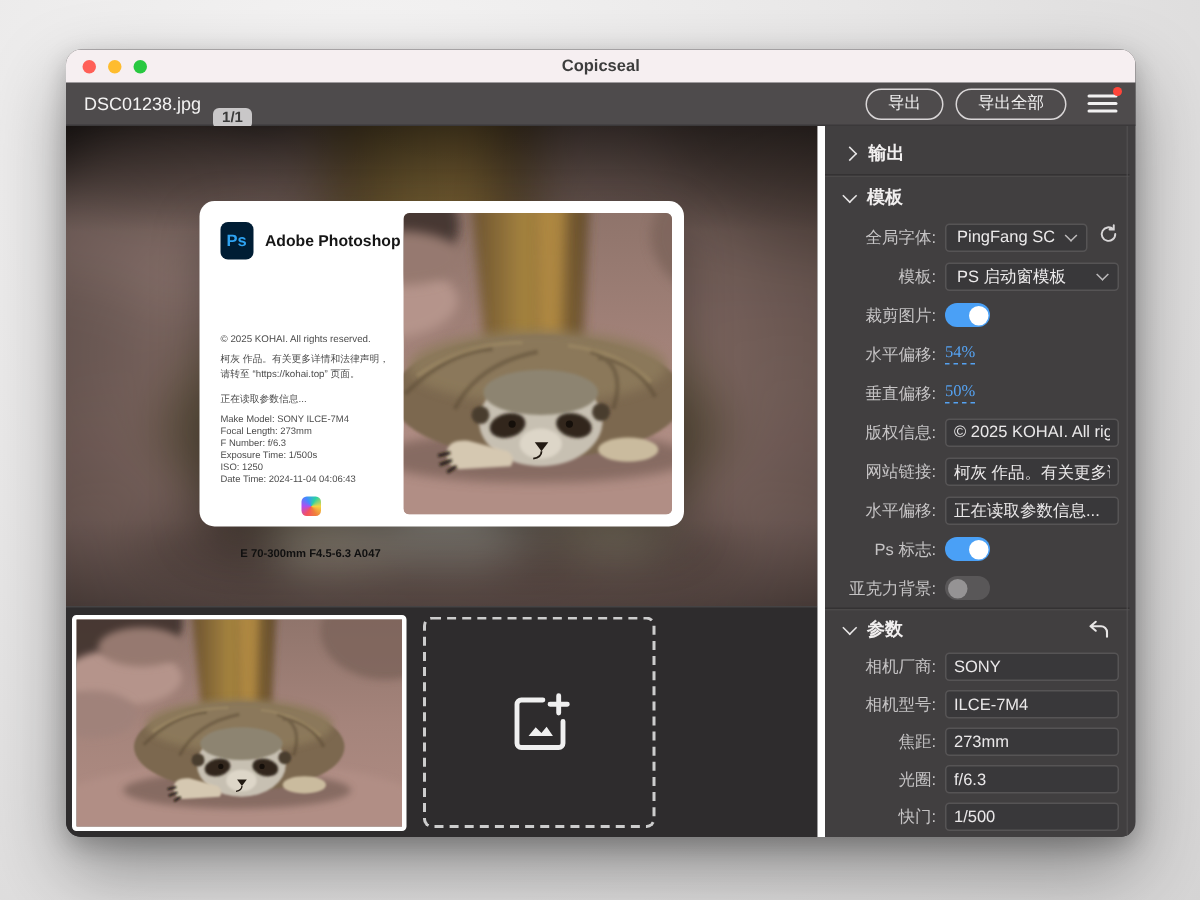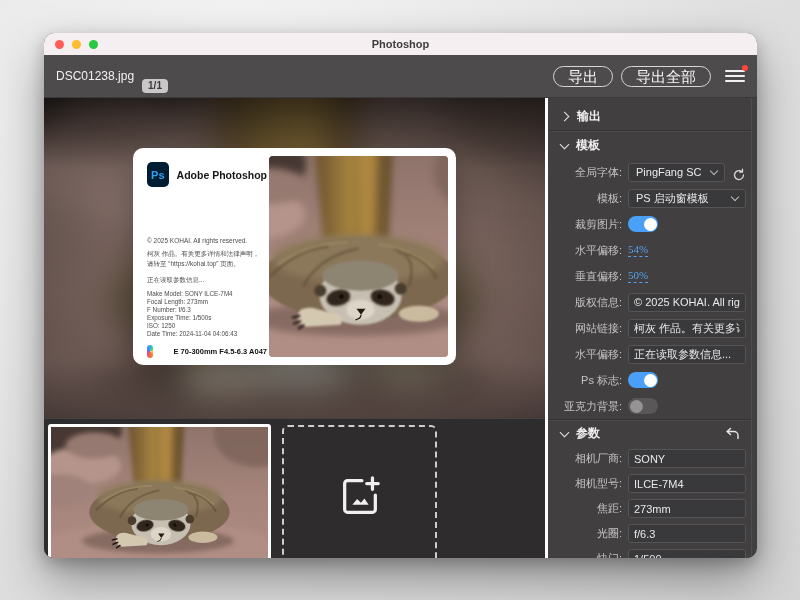--- a/index.html
+++ b/index.html
@@ -13,25 +13,25 @@
     border-radius:10px;overflow:hidden;background:#413f40;
     box-shadow:0 22px 50px rgba(0,0,0,.38),0 6px 16px rgba(0,0,0,.22);
   }
   
   .titlebar{height:22px;background:#f6eff1;display:flex;align-items:center;position:relative;}
   .lights{display:flex;gap:8px;margin-left:11px;}
   .light{width:9px;height:9px;border-radius:50%;}
   .light.red{background:#ff5f57;}  .light.yellow{background:#febc2e;}  .light.green{background:#28c840;}
   .win-title{position:absolute;left:0;right:0;text-align:center;font-size:11px;font-weight:700;color:#3d3d3d;}
   
-  .toolbar{height:43px;background:#4e4b4c;display:flex;align-items:center;padding:0 12px;gap:8px;border-bottom:1px solid #3b393a;box-sizing:border-box;}
+  .toolbar{height:29px;background:#4e4b4c;display:flex;align-items:center;padding:0 12px;gap:8px;border-bottom:1px solid #3b393a;box-sizing:border-box;}
   .filename{color:#f3f2f2;font-size:12px;}
   .page-badge{background:#c9c7c8;color:#3a3a3a;font-size:10px;font-weight:700;border-radius:4px;padding:1px 6px;line-height:12px;margin-top:20px;}
   .tb-spacer{flex:1;}
-  .pill-btn{border:1px solid #d9d6d7;border-radius:999px;background:transparent;color:#f5f4f4;font-size:15px;padding:3px 14px;font-family:inherit;line-height:13px;}
+  .pill-btn{border:1px solid #d9d6d7;border-radius:999px;background:transparent;color:#f5f4f4;font-size:11px;padding:3px 14px;font-family:inherit;line-height:13px;}
   .menu-btn{position:relative;width:20px;height:18px;margin-left:6px;display:flex;flex-direction:column;justify-content:center;gap:3px;}
   .menu-bar{height:2px;background:#f2f1f1;border-radius:1px;}
   .menu-dot{position:absolute;top:-2px;right:-3px;width:6px;height:6px;border-radius:50%;background:#ff453a;}
   
   .content{display:flex;height:474px;}
   .left-col{width:501px;display:flex;flex-direction:column;}
   
   .preview{height:320px;position:relative;overflow:hidden;background:#39302d;}
   .backdrop{position:absolute;inset:-34px;filter:blur(16px) brightness(.82) saturate(.9);}
   .backdrop svg{width:100%;height:100%;}
@@ -43,44 +43,44 @@
     box-shadow:0 12px 32px rgba(0,0,0,.32);display:flex;padding:8px;box-sizing:border-box;
   }
   .card-left{width:128px;padding:6px 2px 0 6px;box-sizing:border-box;}
   .ps-row{display:flex;align-items:center;gap:8px;}
   .ps-logo{width:25px;height:25px;background:#001d34;border-radius:5px;color:#2ea3f2;font-size:11px;font-weight:700;display:flex;align-items:center;justify-content:center;}
   .app-title{font-size:10.5px;font-weight:700;color:#161616;white-space:nowrap;}
   .card-copy{margin-top:50px;font-size:6.5px;color:#4c4c4c;}
   .card-desc{margin-top:5px;font-size:6.5px;line-height:1.55;color:#4c4c4c;}
   .card-loading{margin-top:7px;font-size:6.5px;color:#4c4c4c;}
   .card-exif{margin-top:5px;font-size:6.3px;line-height:8px;color:#4c4c4c;}
-  .lens-row{margin-top:7px;display:flex;align-items:center;gap:20px;}
+  .lens-row{margin-top:7px;display:flex;align-items:center;gap:20px;flex-direction:column;}
   .lens-icon{width:13px;height:13px;border-radius:3.5px;
     background:conic-gradient(from 210deg,#f5515f,#b14ef0,#3f8cff,#2bd2a4,#f5d442,#f0803c,#f5515f);}
   .lens-text{font-size:7.5px;font-weight:700;color:#101010;white-space:nowrap;}
   .card-photo{width:179px;height:201px;border-radius:4px;overflow:hidden;margin-left:auto;}
   .card-photo svg{width:100%;height:100%;}
   
   .filmstrip{flex:1;background:#2e2c2d;border-top:1px solid #454344;display:flex;align-items:center;padding-left:4px;gap:11px;box-sizing:border-box;}
   .thumb{width:217px;height:138px;border:3px solid #fff;border-radius:3px;overflow:hidden;background:#6b5a52;}
   .thumb svg{width:100%;height:100%;display:block;}
   .add-box{width:155px;height:141px;border:2px dashed #cdcdcd;border-radius:6px;display:flex;align-items:center;justify-content:center;box-sizing:border-box;}
   
-  .panel{width:208px;background:#413f40;border-left:3px solid #ffffff;box-sizing:border-box;padding-top:4px;position:relative;}
+  .panel{width:208px;background:#413f40;border-left:5px solid #ffffff;box-sizing:border-box;padding-top:4px;position:relative;}
   .panel::after{content:"";position:absolute;top:0;bottom:0;right:1px;width:1px;background:#575556;opacity:.6;}
   .sec-head{height:28px;display:flex;align-items:center;gap:8px;padding:0 13px;color:#f1efef;font-size:12px;font-weight:700;}
   .sec-head.small{height:26px;}
   .chev{width:6px;height:6px;border-right:1.6px solid #e8e6e6;border-bottom:1.6px solid #e8e6e6;flex:none;}
   .chev.right{transform:rotate(-45deg);margin-right:1px;}
   .chev.down{transform:rotate(45deg);margin-bottom:2px;}
   .sep{height:1px;background:#343233;box-shadow:0 1px 0 #4b4949;}
   .row{height:26px;display:flex;align-items:center;padding-right:7px;}
   .row.param{height:25px;}
   .row-label{width:74px;flex:none;text-align:right;padding-right:6px;color:#c5c3c4;font-size:11px;white-space:nowrap;}
-  .ctl{flex:1;display:flex;align-items:flex-end;min-width:0;}
+  .ctl{flex:1;display:flex;align-items:flex-start;min-width:0;}
   .select{background:#39383a;border:1px solid #565455;border-radius:3px;height:19px;display:flex;align-items:center;justify-content:space-between;padding:0 7px;color:#eceaeb;font-size:11px;box-sizing:border-box;flex:1;min-width:0;}
   .select .sel-text{white-space:nowrap;overflow:hidden;text-overflow:ellipsis;}
   .sel-chev{width:5px;height:5px;border-right:1.4px solid #bdbbbc;border-bottom:1.4px solid #bdbbbc;transform:rotate(45deg);flex:none;margin-left:6px;margin-bottom:2px;}
   .refresh{flex:none;margin-left:7px;width:14px;height:14px;}
   .toggle{width:30px;height:16px;border-radius:8px;position:relative;flex:none;}
   .toggle.on{background:#4aa0f6;}
   .toggle.on .knob{position:absolute;top:1.5px;right:1.5px;width:13px;height:13px;border-radius:50%;background:#fff;}
   .toggle.off{background:#595758;}
   .toggle.off .knob{position:absolute;top:1.5px;left:1.5px;width:13px;height:13px;border-radius:50%;background:#959394;}
   .offset-link{color:#55a2f1;font-size:11px;border-bottom:1px dashed #55a2f1;line-height:13px;cursor:pointer;font-family:Liberation Serif, serif;}
@@ -91,21 +91,21 @@
 <body>
 
 <div class="window">
 
   <div class="titlebar">
     <div class="lights">
       <span class="light red"></span>
       <span class="light yellow"></span>
       <span class="light green"></span>
     </div>
-    <div class="win-title">Photoshop</div>
+    <div class="win-title">Copicseal</div>
   </div>
 
   <div class="toolbar">
     <span class="filename">DSC01238.jpg</span>
     <span class="page-badge">1/1</span>
     <span class="tb-spacer"></span>
     <button class="pill-btn">导出</button>
     <button class="pill-btn">导出全部</button>
     <div class="menu-btn">
       <div class="menu-bar"></div>

